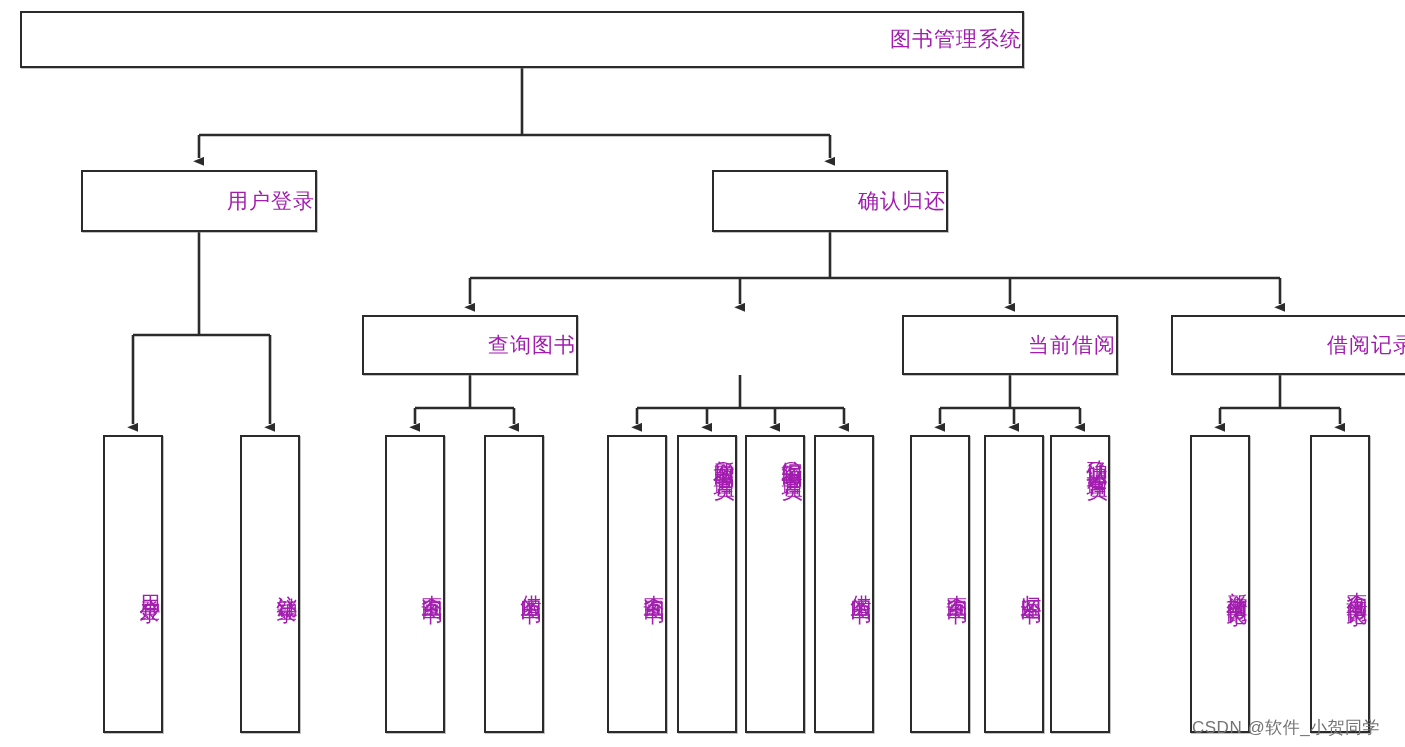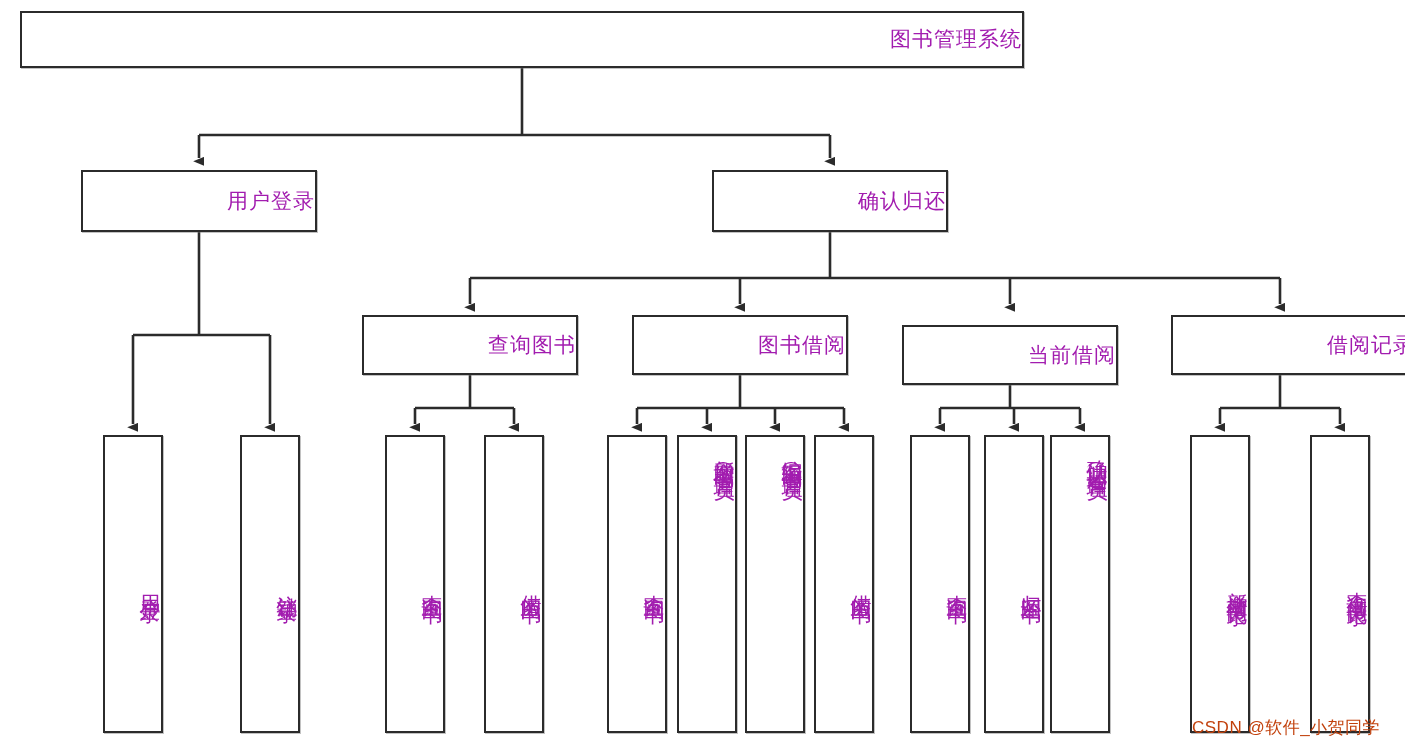--- a/index.html
+++ b/index.html
@@ -56,21 +56,21 @@
     letter-spacing: 3px;
     line-height: 1;
     white-space: nowrap;
   }
   .node.vert.mid {
     align-items: center;
     padding-top: 0;
   }
   .watermark {
     position: absolute;
-    color: #c2410c;
+    color: #737373;
     font-size: 17px;
     white-space: nowrap;
     letter-spacing: 0.5px;
   }
 </style>
 </head>
 <body>
 
 <div id="canvas">
 
@@ -131,24 +131,21 @@
   <div class="node horiz" style="left:81px; top:170px; width:236px; height:62px;">
     <span class="label">用户登录</span>
   </div>
   <div class="node horiz" style="left:712px; top:170px; width:236px; height:62px;">
     <span class="label">确认归还</span>
   </div>
 
   <div class="node horiz" style="left:362px; top:315px; width:216px; height:60px;">
     <span class="label">查询图书</span>
   </div>
-  <div class="node horiz" style="left:632px; top:315px; width:216px; height:60px;">
-    <span class="label">图书借阅</span>
-  </div>
-  <div class="node horiz" style="left:902px; top:325px; width:216px; height:60px;">
+  <div class="node horiz" style="left:902px; top:315px; width:216px; height:60px;">
     <span class="label">当前借阅</span>
   </div>
   <div class="node horiz" style="left:1171px; top:315px; width:246px; height:60px;">
     <span class="label">借阅记录</span>
   </div>
 
   <div class="node vert mid" style="left:103px; top:435px; width:60px; height:298px;">
     <span class="label">用户登录</span>
   </div>
   <div class="node vert mid" style="left:240px; top:435px; width:60px; height:298px;">

